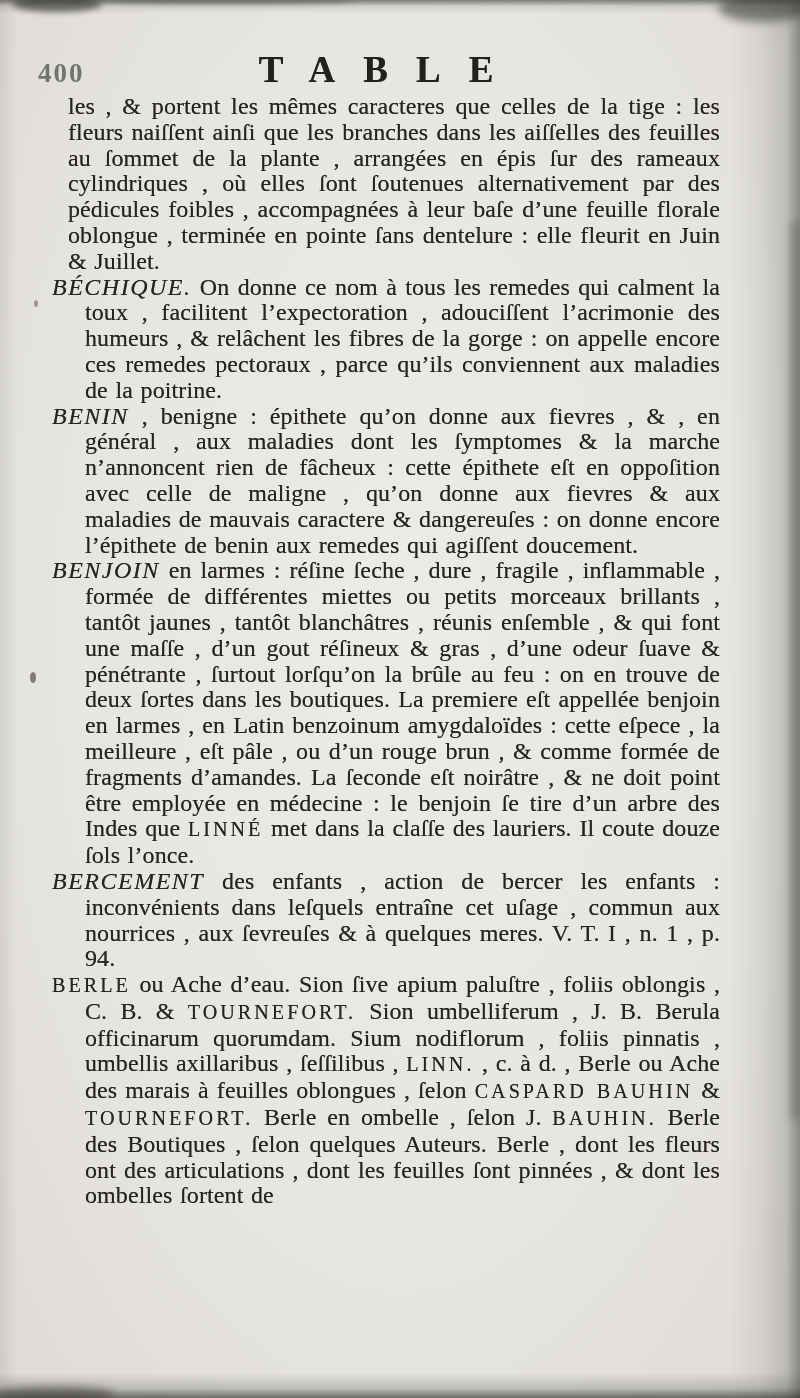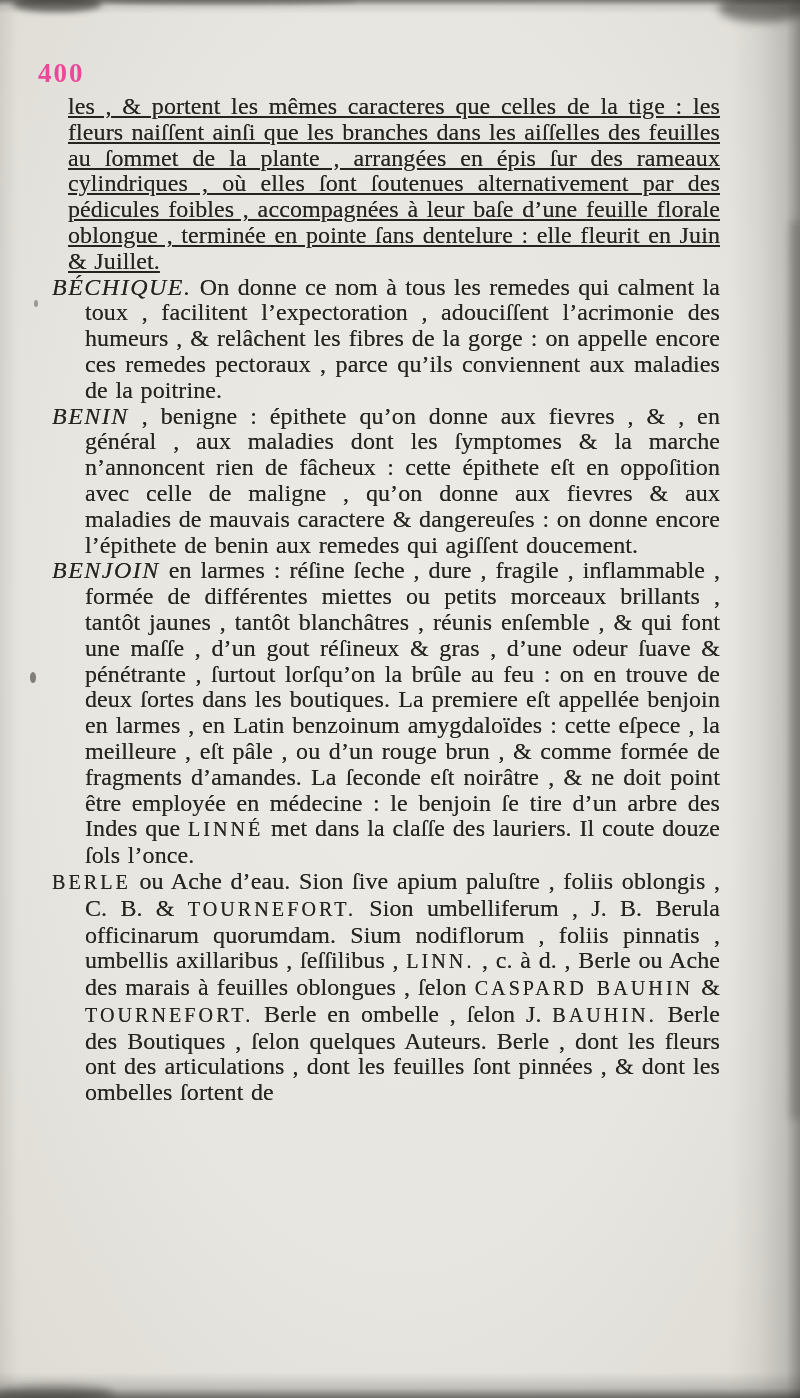--- a/index.html
+++ b/index.html
@@ -31,42 +31,42 @@
 
   .pagehead {
     position: absolute;
     left: 52px; right: 72px; top: 48px;
     height: 44px;
     text-align: center;
   }
   .pagenum {
     position: absolute; left: -14px; top: 10px;
     font-size: 27px; font-weight: bold; letter-spacing: 2px;
-    color: #ec4899;
+    color: #737373;
   }
   .runtitle {
     font-size: 37px; font-weight: bold;
     letter-spacing: 28px; text-indent: 28px;
     color: #23211c;
     text-shadow: 0 0 0.6px rgba(35,33,28,0.7);
   }
 
   .textblock {
     position: absolute;
     left: 52px; top: 94px; width: 668px;
     font-size: 24px;
     line-height: 25.8px;
     text-align: justify;
     word-spacing: 1.5px;
     letter-spacing: 0.1px;
     text-shadow: 0 0 0.5px rgba(40,38,32,0.65);
   }
   .para { margin: 0; }
   .para.entry { padding-left: 33px; text-indent: -33px; }
-  .para.cont  { padding-left: 16px; text-decoration: underline; }
+  .para.cont  { padding-left: 16px; }
 
   .rm { font-style: normal; }
   .it { }
   .hw { font-style: italic; letter-spacing: 1.5px; margin-top: 21px; }
   .sc { letter-spacing: 3px; font-size: 0.84em; font-family: Liberation Serif, serif; }
 </style>
 </head>
 <body>
 
 <div class="page">
@@ -74,23 +74,25 @@
   <div class="smudge smudge-tl"></div>
   <div class="smudge smudge-tl2"></div>
   <div class="smudge smudge-tr"></div>
   <div class="smudge smudge-right"></div>
   <div class="smudge smudge-bl"></div>
   <div class="smudge ink-speck"></div>
   <div class="smudge ink-speck2"></div>
 
   <header class="pagehead">
     <span class="pagenum">400</span>
+    <span class="runtitle">TABLE</span>
   </header>
 
   <main class="textblock" id="textblock">
       <p class="para cont"><span class="rm">les , &amp; portent les mêmes caracteres que celles de la tige : les fleurs naiſſent ainſi que les branches dans les aiſſelles des feuilles au ſommet de la plante , arrangées en épis ſur des rameaux cylindriques , où elles ſont ſoutenues alternativement par des pédicules foibles , accompagnées à leur baſe d’une feuille florale oblongue , terminée en pointe ſans dentelure : elle fleurit en Juin &amp; Juillet.</span></p>
       <p class="para entry"><span class="hw">BÉCHIQUE.</span><span class="rm"> On donne ce nom à tous les </span><span class="it">remedes</span><span class="rm"> qui calment la </span><span class="it">toux</span><span class="rm"> , facilitent l’</span><span class="it">expectoration</span><span class="rm"> , adouciſſent l’</span><span class="it">acrimonie</span><span class="rm"> des humeurs , &amp; relâchent les </span><span class="it">fibres</span><span class="rm"> de la gorge : on appelle encore ces </span><span class="it">remedes pectoraux</span><span class="rm"> , parce qu’ils conviennent aux </span><span class="it">maladies</span><span class="rm"> de la </span><span class="it">poitrine</span><span class="rm">.</span></p>
       <p class="para entry"><span class="hw">BENIN</span><span class="rm"> , </span><span class="it">benigne</span><span class="rm"> : épithete qu’on donne aux </span><span class="it">fievres</span><span class="rm"> , &amp; , en général , aux </span><span class="it">maladies</span><span class="rm"> dont les </span><span class="it">ſymptomes</span><span class="rm"> &amp; la marche n’annoncent rien de fâcheux : cette épithete eſt en oppoſition avec celle de </span><span class="it">maligne</span><span class="rm"> , qu’on donne aux </span><span class="it">fievres</span><span class="rm"> &amp; aux maladies de </span><span class="it">mauvais caractere</span><span class="rm"> &amp; dangereuſes : on donne encore l’épithete de </span><span class="it">benin</span><span class="rm"> aux </span><span class="it">remedes</span><span class="rm"> qui agiſſent doucement.</span></p>
       <p class="para entry"><span class="hw">BENJOIN</span><span class="it"> en larmes</span><span class="rm"> : </span><span class="it">réſine</span><span class="rm"> ſeche , dure , fragile , inflammable , formée de différentes miettes ou petits morceaux brillants , tantôt jaunes , tantôt blanchâtres , réunis enſemble , &amp; qui font une maſſe , d’un gout </span><span class="it">réſineux</span><span class="rm"> &amp; gras , d’une odeur ſuave &amp; pénétrante , ſurtout lorſqu’on la brûle au feu : on en trouve de deux ſortes dans les boutiques. La premiere eſt appellée </span><span class="it">benjoin en larmes</span><span class="rm"> , en Latin </span><span class="it">benzoinum amygdaloïdes</span><span class="rm"> : cette eſpece , la meilleure , eſt pâle , ou d’un rouge brun , &amp; comme formée de fragments d’amandes. La ſeconde eſt noirâtre , &amp; ne doit point être employée en médecine : le </span><span class="it">benjoin</span><span class="rm"> ſe tire d’un arbre des Indes que </span><span class="sc">LINNÉ</span><span class="rm"> met dans la claſſe des </span><span class="it">lauriers.</span><span class="rm"> Il coute douze ſols l’once.</span></p>
+      <p class="para entry"><span class="hw">BERCEMENT</span><span class="it"> des enfants</span><span class="rm"> , action de bercer les enfants : inconvénients dans leſquels entraîne cet uſage , commun aux nourrices , aux ſevreuſes &amp; à quelques meres. V. T. I , n. 1 , p. 94.</span></p>
       <p class="para entry"><span class="sc">BERLE</span><span class="rm"> ou </span><span class="it">Ache d’eau. Sion ſive apium paluſtre , foliis oblongis</span><span class="rm"> , C. B. &amp; </span><span class="sc">TOURNEFORT.</span><span class="rm"> </span><span class="it">Sion umbelliferum</span><span class="rm"> , J. B. </span><span class="it">Berula officinarum quorumdam. Sium nodiflorum , foliis pinnatis , umbellis axillaribus , ſeſſilibus</span><span class="rm"> , </span><span class="sc">LINN.</span><span class="rm"> , c. à d. , </span><span class="it">Berle</span><span class="rm"> ou </span><span class="it">Ache des marais à feuilles oblongues</span><span class="rm"> , ſelon </span><span class="sc">CASPARD BAUHIN</span><span class="rm"> &amp; </span><span class="sc">TOURNEFORT.</span><span class="rm"> </span><span class="it">Berle en ombelle</span><span class="rm"> , ſelon J. </span><span class="sc">BAUHIN.</span><span class="rm"> </span><span class="it">Berle des Boutiques</span><span class="rm"> , ſelon quelques Auteurs. </span><span class="it">Berle , dont les fleurs ont des articulations , dont les feuilles ſont pinnées , &amp; dont les ombelles ſortent de</span></p>
     </main>
 
 </div>
 
 </body></html>

